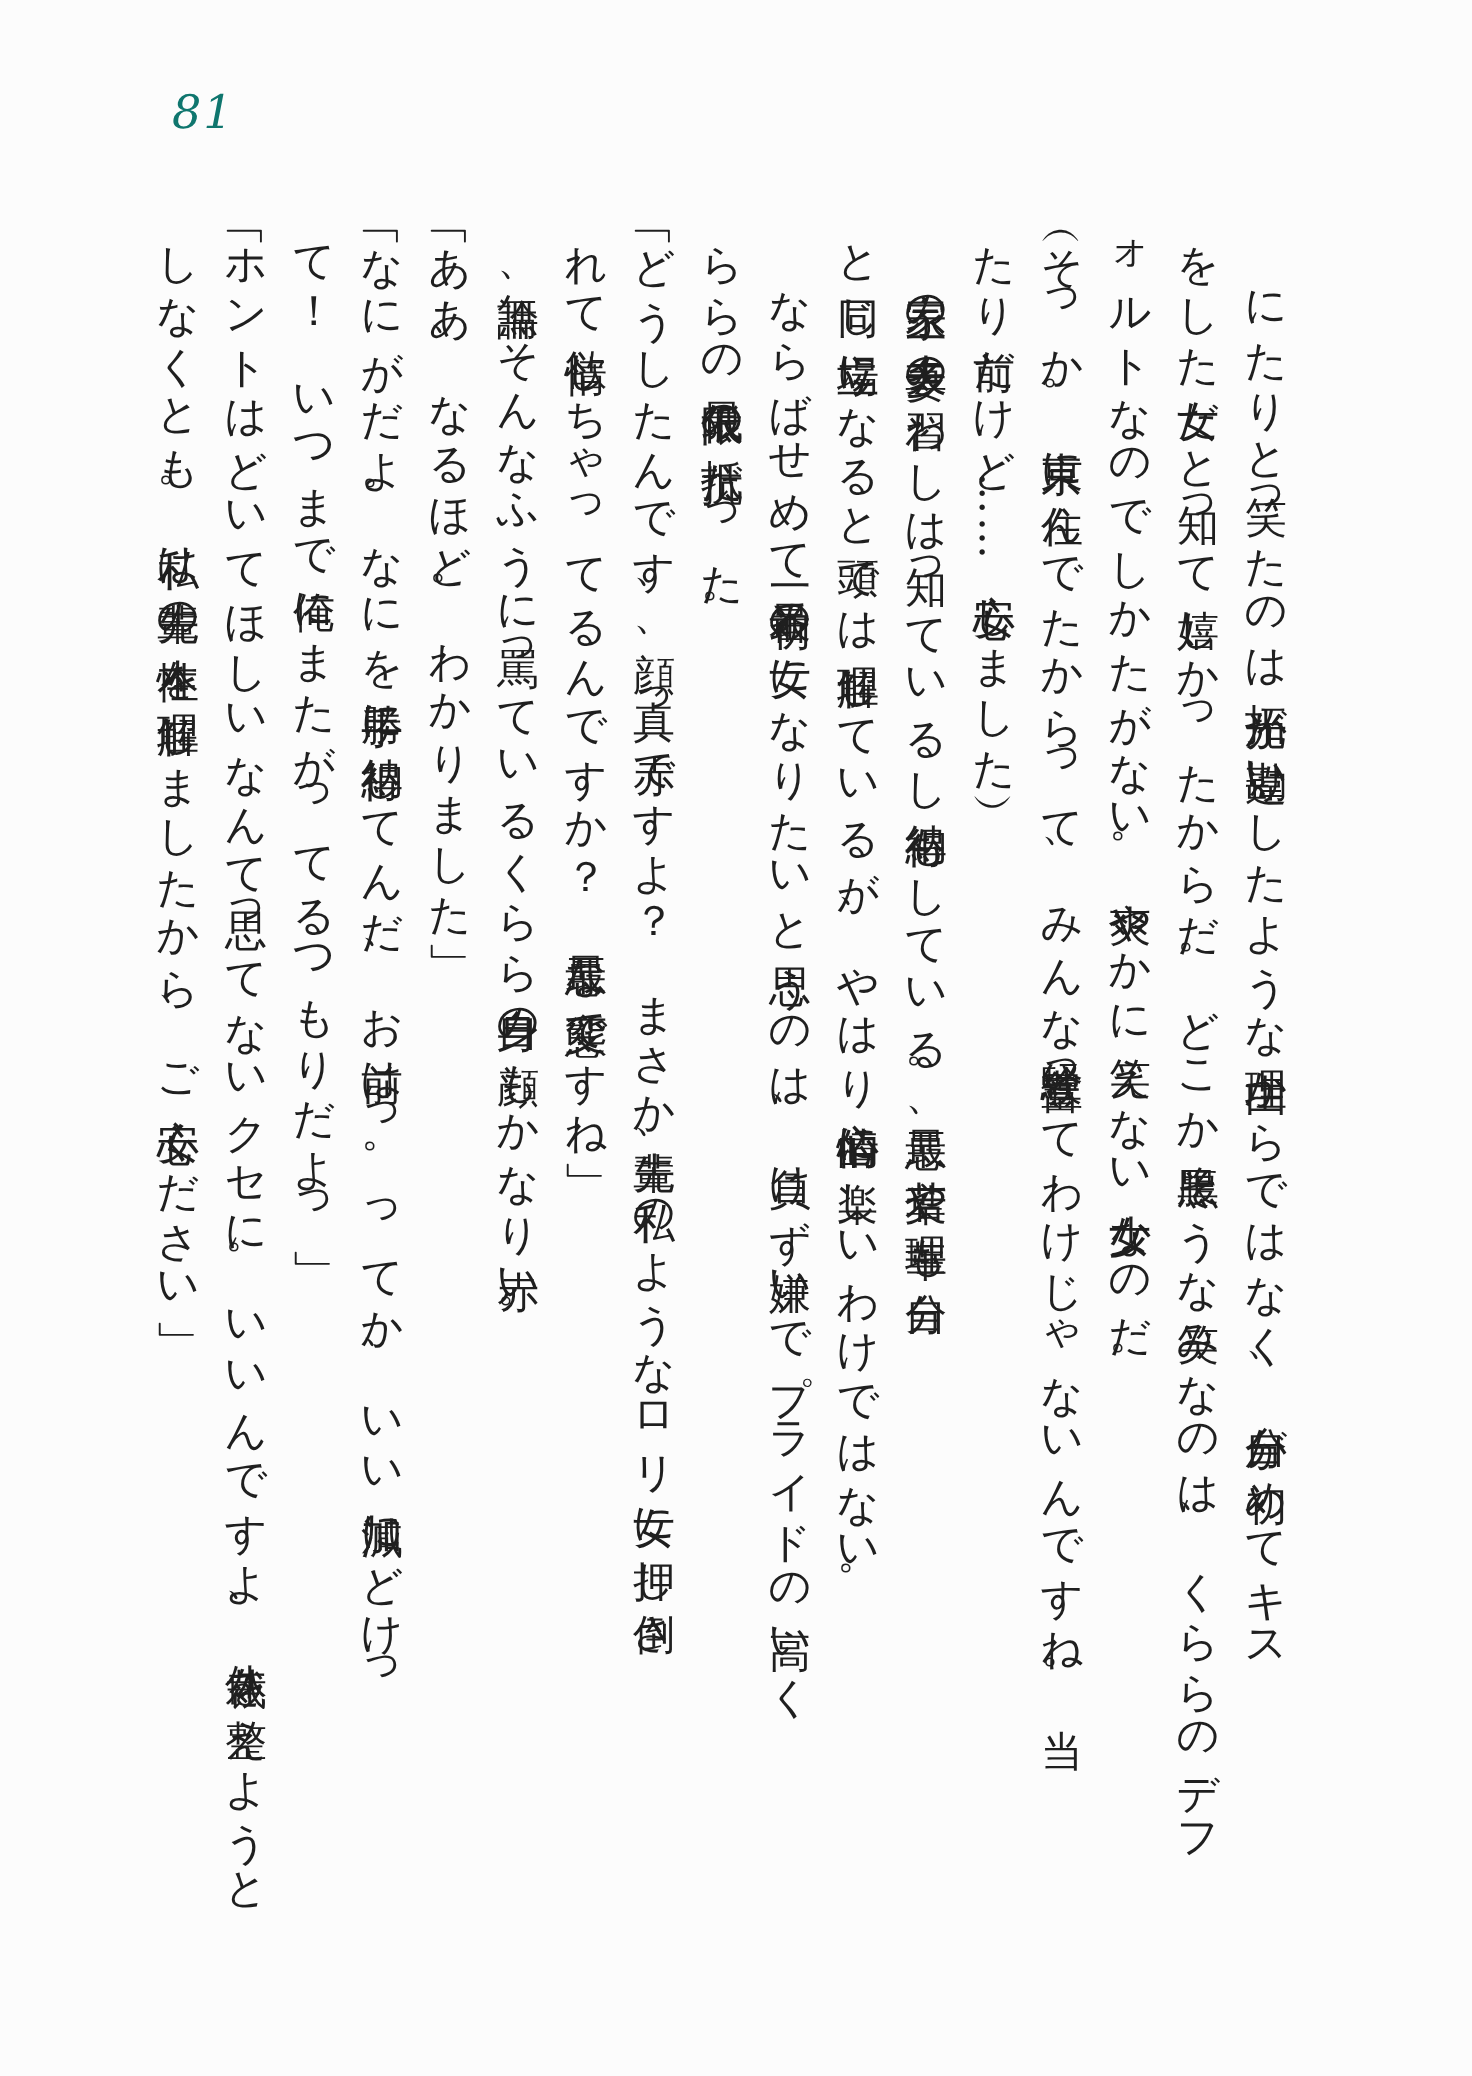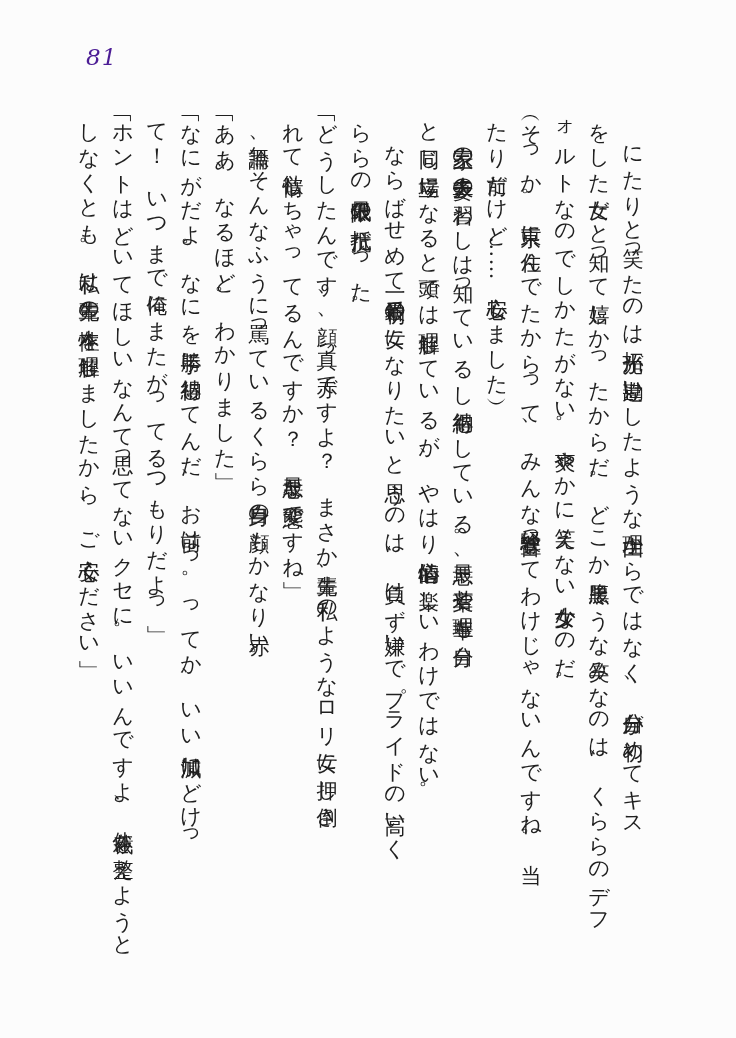--- a/index.html
+++ b/index.html
@@ -14,21 +14,21 @@
     background: #fcfcfc;
     overflow: hidden;
     font-family: "DejaVu Serif", "Liberation Serif", serif;
   }
   .page-number {
     position: absolute;
     top: 44px;
     left: 86px;
     font-size: 23px;
     font-style: italic;
-    color: #4c1d95;
+    color: #0f766e;
     letter-spacing: 1px;
   }
   .text-block {
     position: absolute;
     top: 108px;
     right: 86px;
     height: 852px;
     writing-mode: vertical-rl;
     text-orientation: mixed;
     font-size: 21px;

